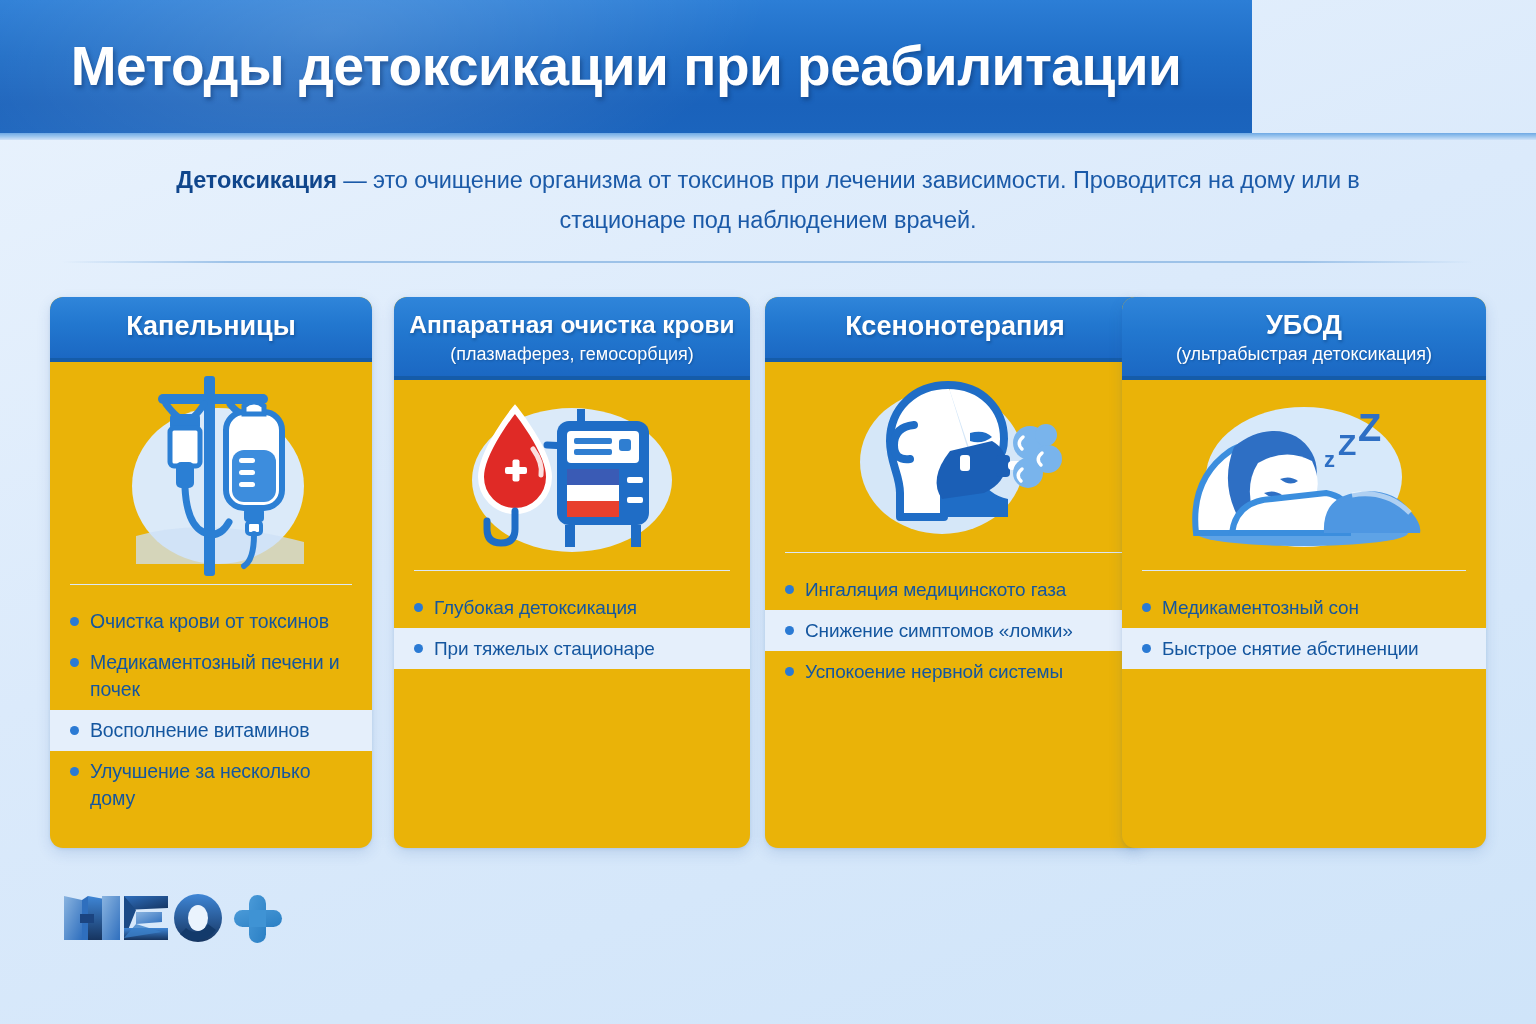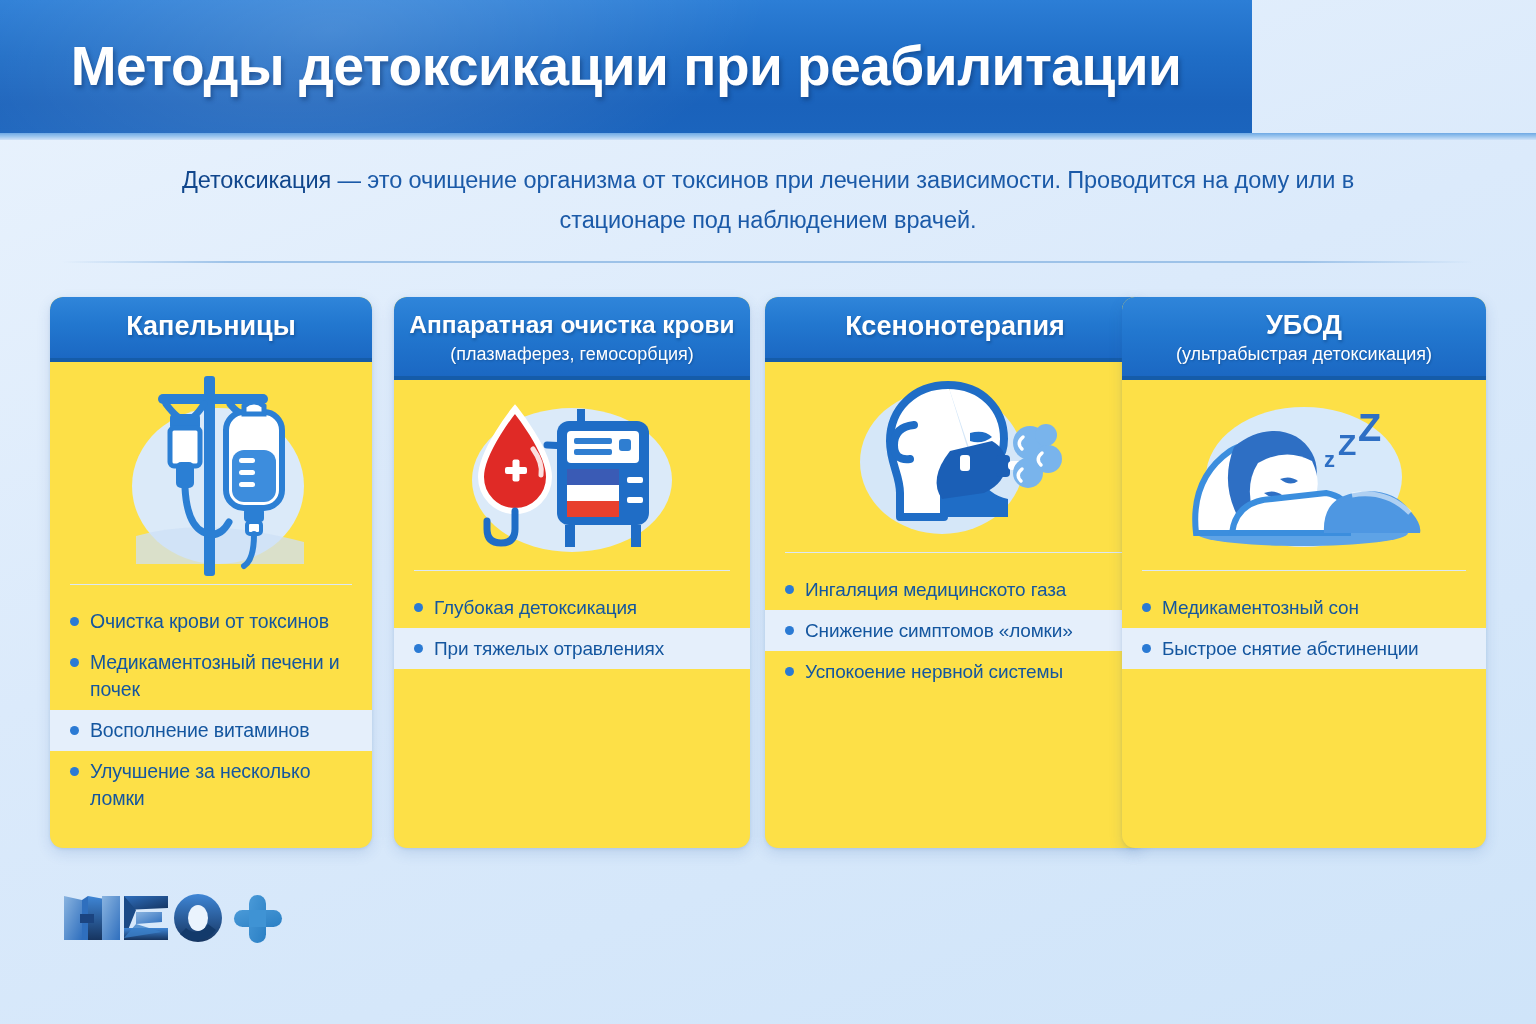--- a/index.html
+++ b/index.html
@@ -59,21 +59,21 @@
     position: absolute;
     left: 160px; top: 160px;
     width: 1216px;
     text-align: center;
     color: #1b5aa8;
     font-size: 23.5px;
     line-height: 40px;
     letter-spacing: -0.1px;
   }
   .intro .lead {
-    font-weight: normal;
+    font-weight: bold;
     color: #10468c;
     text-align: right;
   }
   .intro-rule {
     position: absolute;
     left: 62px; top: 261px;
     width: 1412px; height: 2px;
     background: linear-gradient(90deg, rgba(150,190,235,0) 0%, #9dc2e8 12%, #9dc2e8 88%, rgba(150,190,235,0) 100%);
   }
 
@@ -81,21 +81,21 @@
   .cards {
     position: absolute;
     left: 0; top: 297px;
     width: 1536px;
     height: 555px;
   }
   .card {
     position: absolute;
     top: 0;
     height: 551px;
-    background: #fde047;
+    background: #eab308;
     border-radius: 13px;
     box-shadow: 0 5px 14px rgba(41,96,165,0.16), 0 1px 3px rgba(41,96,165,0.12);
     overflow: hidden;
     display: flex;
     flex-direction: column;
   }
   .card-1 { left: 50px;   width: 322px; }
   .card-2 { left: 394px;  width: 356px; }
   .card-3 { left: 765px;  width: 380px; }
   .card-4 { left: 1122px; width: 364px; }
@@ -235,21 +235,21 @@
       <li class="bullet">
         <span class="dot"></span>
         <span class="text">Медикаментозный печени и почек</span>
       </li>
       <li class="bullet alt">
         <span class="dot"></span>
         <span class="text">Восполнение витаминов</span>
       </li>
       <li class="bullet">
         <span class="dot"></span>
-        <span class="text">Улучшение за несколько ломки</span>
+        <span class="text">Улучшение за несколько дому</span>
       </li>
     </ul>
   </div>
 
   <div class="card card-2">
     <div class="card-header tall">
       <div class="card-title sm">Аппаратная очистка крови</div>
       <div class="card-subtitle">(плазмаферез, гемосорбция)</div>
     </div>
     <div class="card-icon">
@@ -278,21 +278,21 @@
       </svg>
     </div>
     <div class="icon-rule"></div>
     <ul class="bullets">
       <li class="bullet">
         <span class="dot"></span>
         <span class="text">Глубокая детоксикация</span>
       </li>
       <li class="bullet alt">
         <span class="dot"></span>
-        <span class="text">При тяжелых отравлениях</span>
+        <span class="text">При тяжелых стационаре</span>
       </li>
     </ul>
   </div>
 
   <div class="card card-3">
     <div class="card-header">
       <div class="card-title">Ксенонотерапия</div>
       <span class="spacer-line"></span>
     </div>
     <div class="card-icon">

